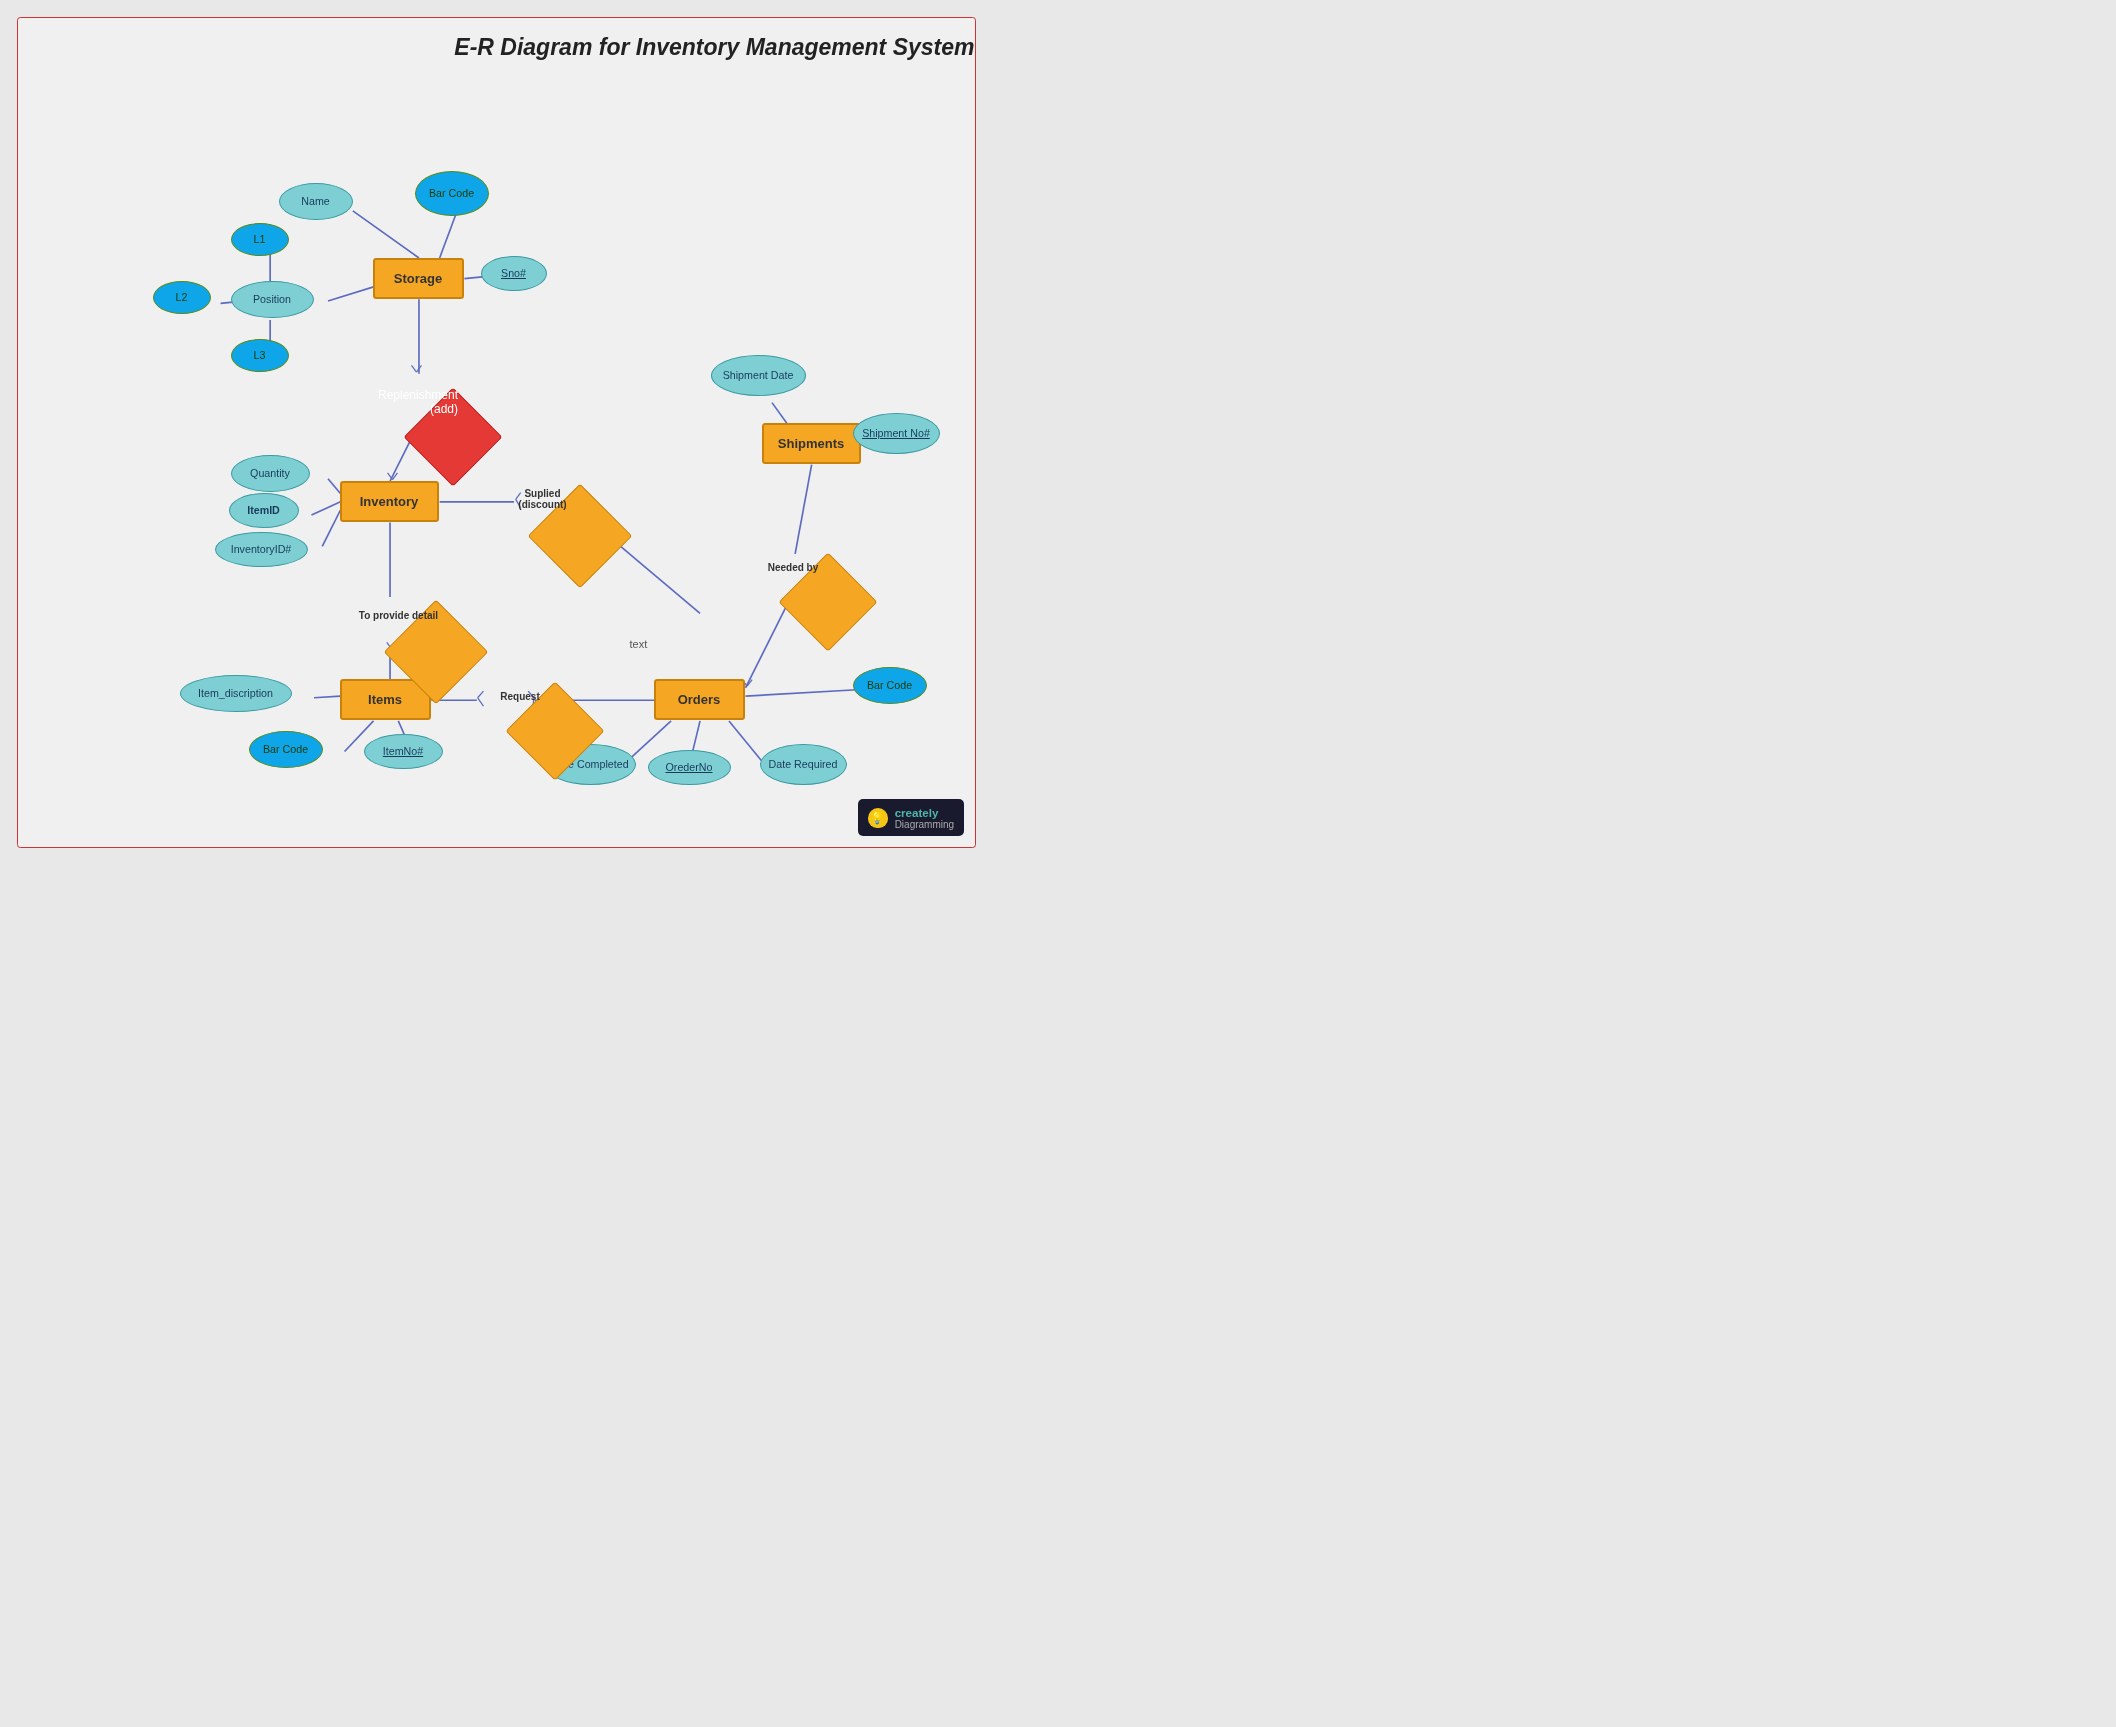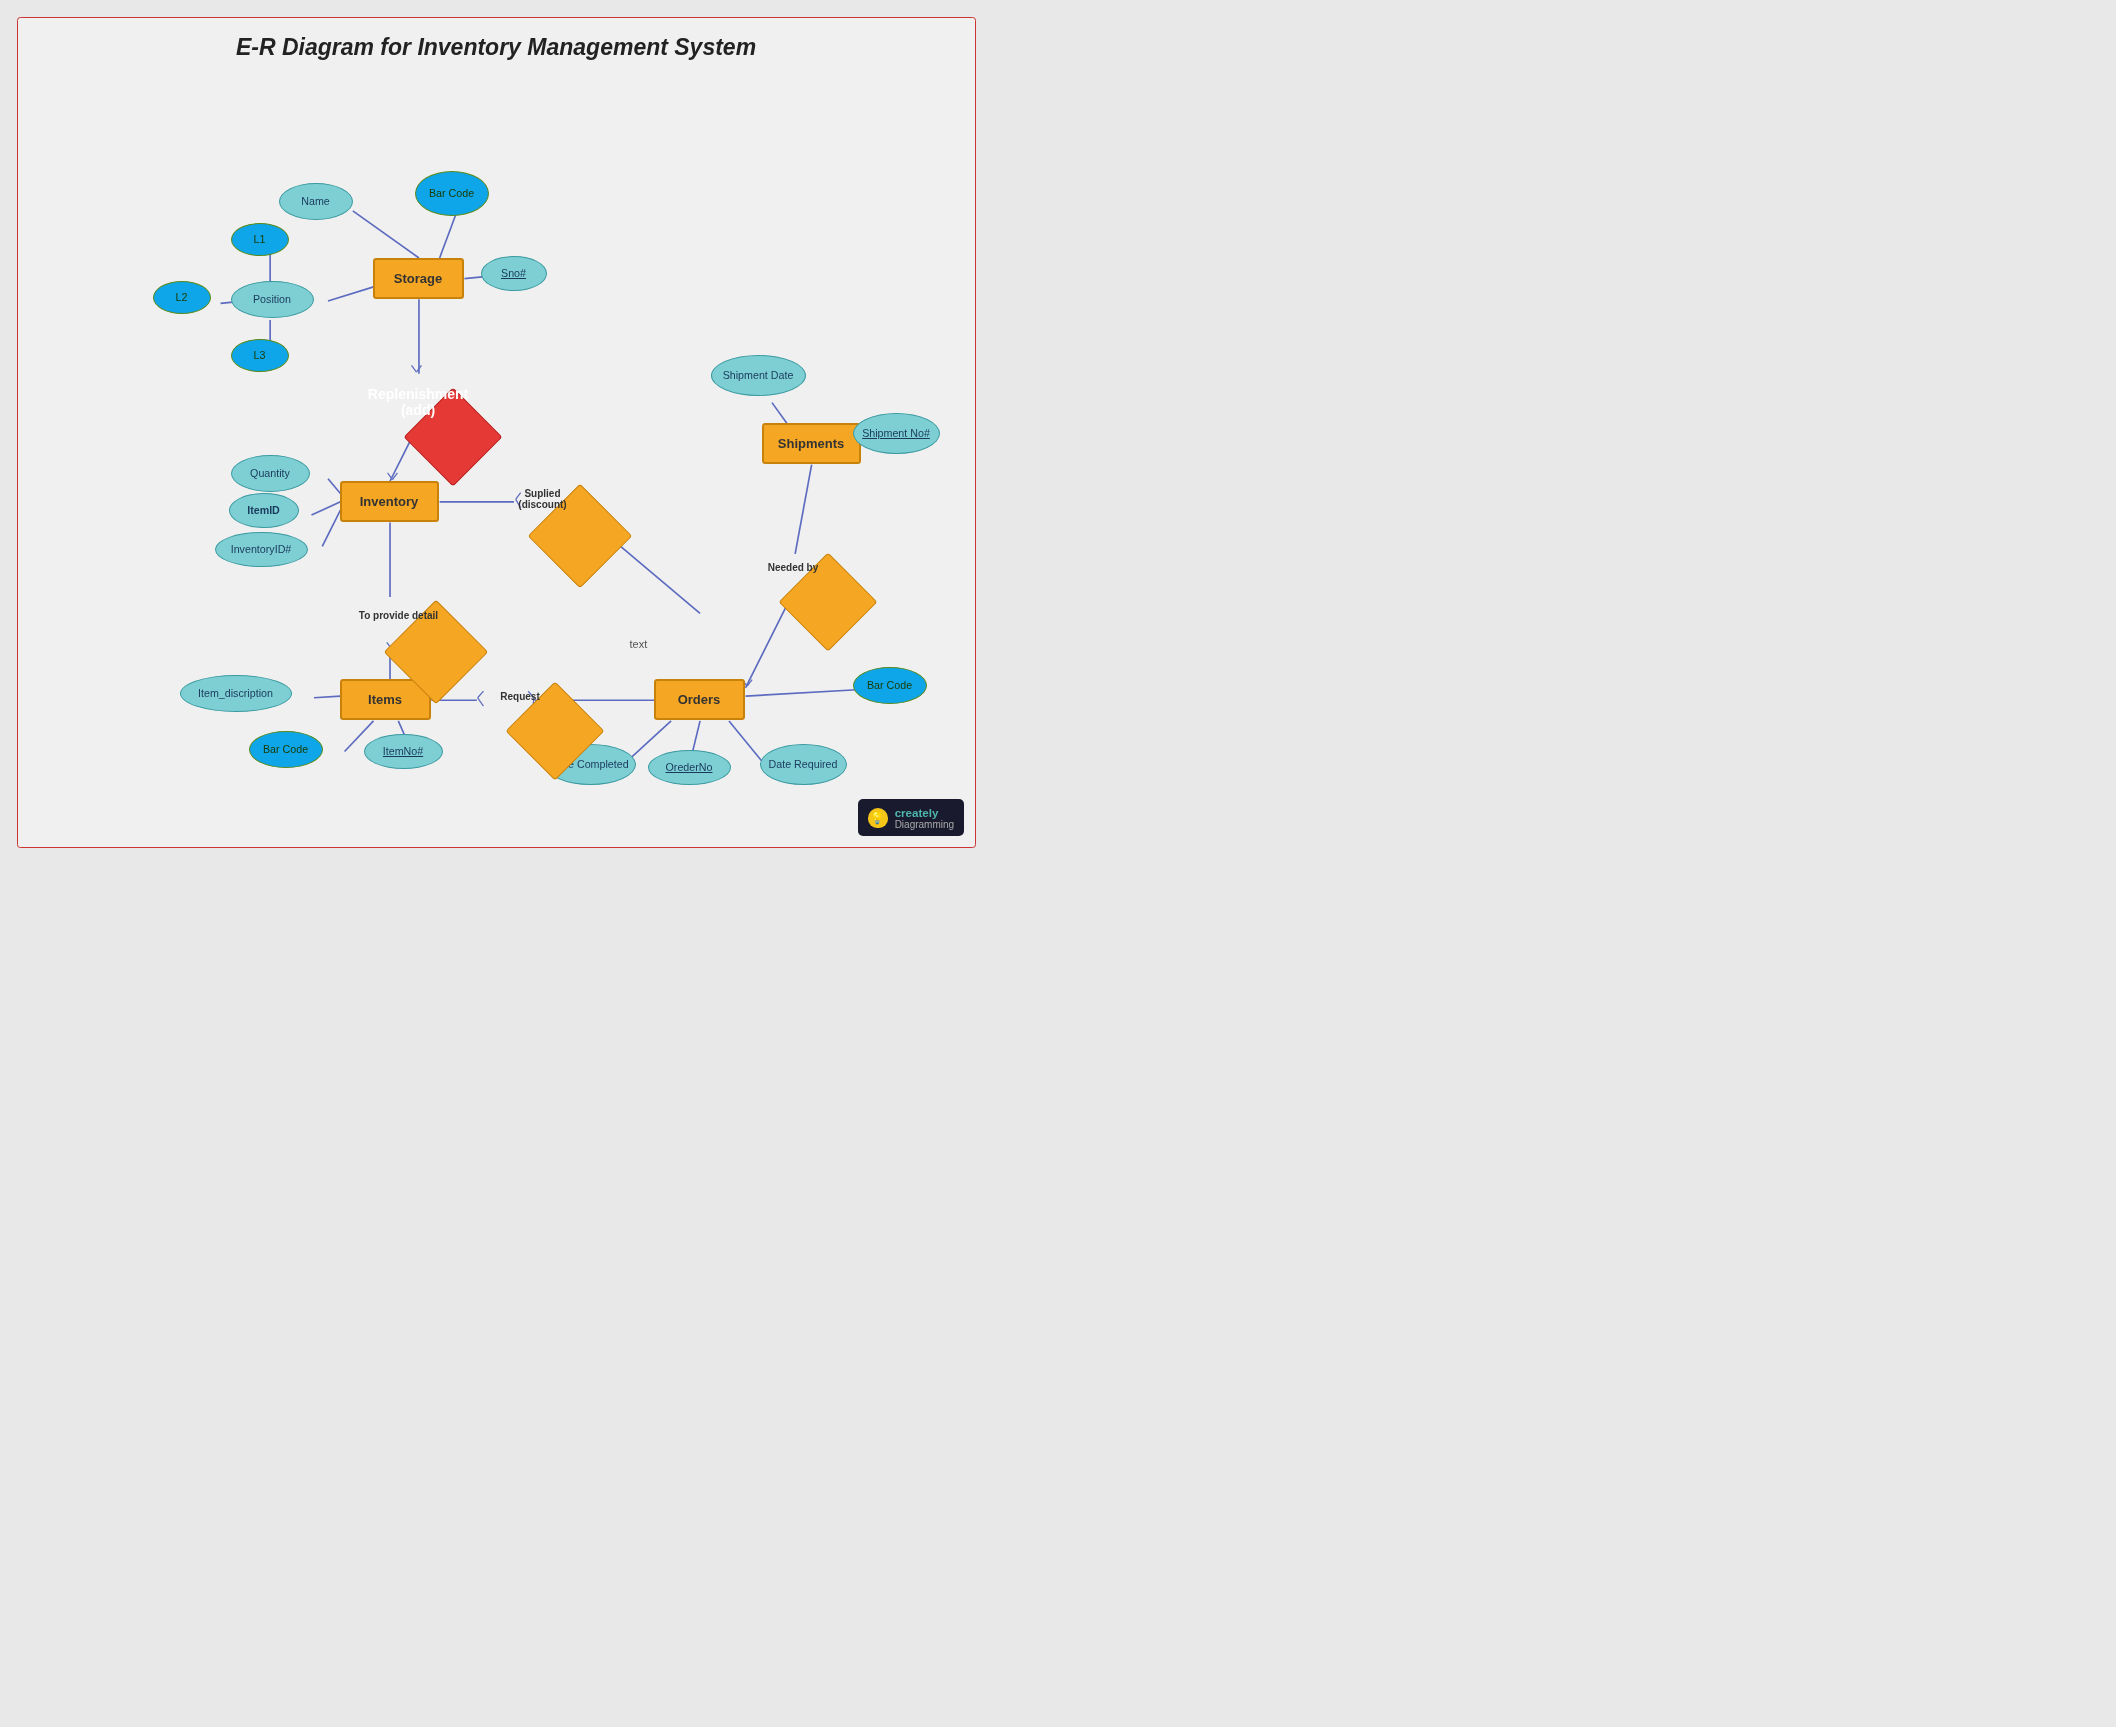--- a/index.html
+++ b/index.html
@@ -13,21 +13,21 @@
     .main-container {
       background: #f0f0f0;
       border: 1.7px solid #cc3333;
       margin: 16.5px;
       width: 959px;
       height: 831px;
       position: relative;
       border-radius: 3.3px;
     }
     .diagram-title {
-      text-align: center;
+      text-align: right;
       font-size: 23px;
       font-style: italic;
       font-weight: bold;
       padding: 16.5px 0 8.3px 0;
       color: #222;
     }
     .diagram-area {
       position: absolute;
       top: 58px;
       left: 0;
@@ -336,21 +336,21 @@
     <div class="attribute" style="left:693px; top:279px; width:95px; height:41px;">
       <span>Shipment Date</span>
     </div>
 
     <div class="attribute" style="left:835px; top:337px; width:87px; height:41px;">
       <span class="attr-underline">Shipment No#</span>
     </div>
 
     <div class="relationship rel-red" style="left:347px; top:285px; width:107px; height:83px;">
       <div class="diamond-inner" style="background:#e53935; border:1.7px solid #b71c1c; width:70px; height:70px; position:absolute; transform:rotate(45deg); border-radius:3.3px;"></div>
-      <span class="label" style="position:relative; z-index:2; font-size:14px; font-weight:bold; color:#fff; text-align:center;">Replenishment<br>(add)</span>
+      <span class="label" style="position:relative; z-index:2; font-size:12px; font-weight:normal; color:#fff; text-align:right;">Replenishment<br>(add)</span>
     </div>
 
     <div class="relationship rel-orange" style="left:467px; top:380px; width:116px; height:87px;">
       <div class="diamond-inner" style="background:#f5a623; border:1.7px solid #c8820a; width:74px; height:74px; position:absolute; transform:rotate(45deg); border-radius:3.3px;"></div>
       <span class="label" style="position:relative; z-index:2; font-size:10px; font-weight:bold; color:#333; text-align:center;">Suplied<br>(discount)</span>
     </div>
 
     <div class="relationship rel-orange" style="left:321px; top:496px; width:120px; height:87px;">
       <div class="diamond-inner" style="background:#f5a623; border:1.7px solid #c8820a; width:74px; height:74px; position:absolute; transform:rotate(45deg); border-radius:3.3px;"></div>
       <span class="label" style="position:relative; z-index:2; font-size:10px; font-weight:bold; color:#333; text-align:center;">To provide detail</span>

